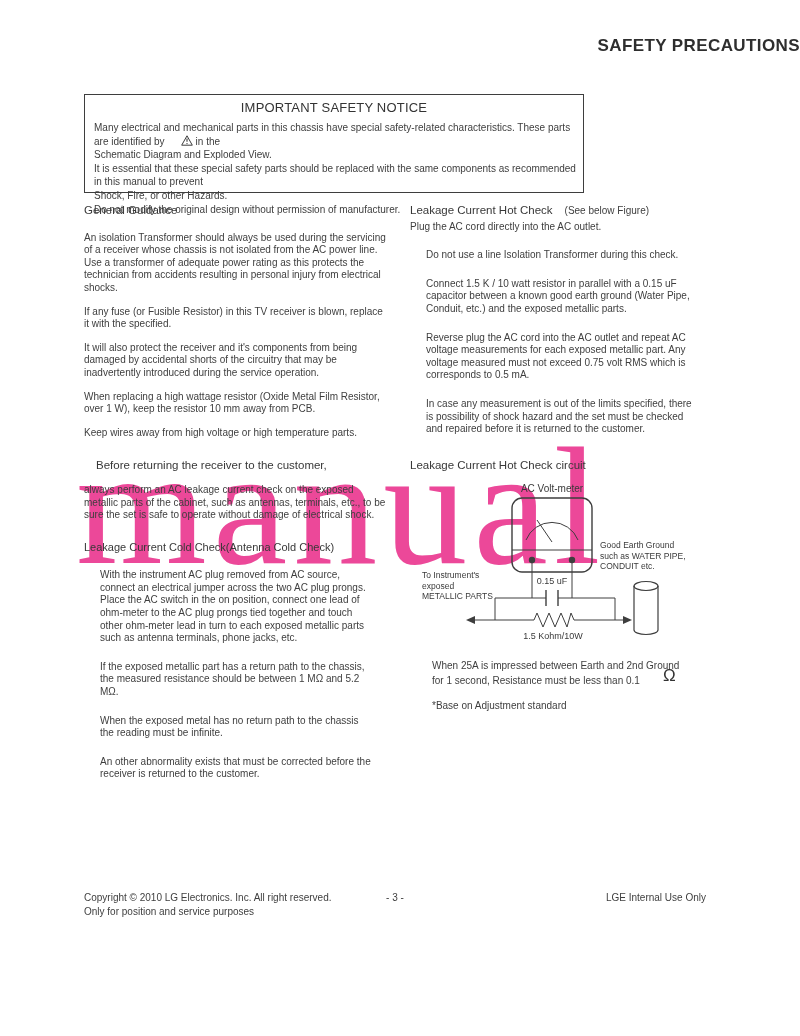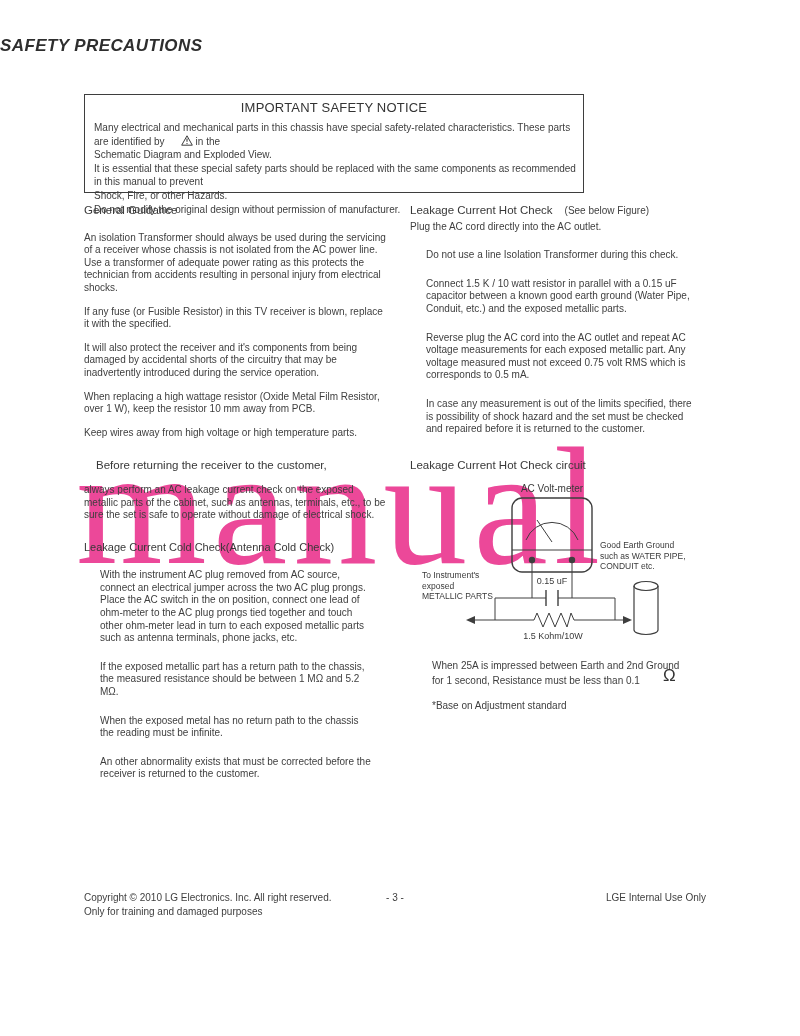--- a/index.html
+++ b/index.html
@@ -8,22 +8,22 @@
     position:relative; width:800px; height:1036px; background:#fff;
     font-family:"Liberation Sans", sans-serif; color:#3e3e3e; overflow:hidden;
   }
   .watermark {
     position:absolute; left:76px; top:422px; z-index:0;
     font-family:Liberation Serif, serif; font-size:168px; line-height:1;
     color:#ec4899; letter-spacing:6px; user-select:none;
   }
   .content { position:relative; z-index:1; }
   .doc-title {
-    position:absolute; top:36px; left:0; width:100%; text-align:left;
-    font-size:17px; font-weight:bold; letter-spacing:0.4px; color:#2e2e2e;font-style:italic;
+    position:absolute; top:36px; left:0; width:100%; text-align:right;
+    font-size:17px; font-weight:bold; letter-spacing:0.4px; color:#2e2e2e;
   }
   .notice-box {
     position:absolute; left:84px; top:94px; width:500px; height:99px;
     border:1px solid #3e3e3e;
   }
   .notice-title { text-align:center; font-size:13px; margin-top:5px; letter-spacing:0.2px; color:#333; }
   .notice-body { font-size:10px; line-height:13.6px; padding:6px 6px 0 9px; }
   .warn-icon { margin:0 3px 0 16px; vertical-align:-1px; }
   .col { position:absolute; top:204px; width:306px; font-size:10px; line-height:12.6px; }
   .col-left  { left:84px; }
@@ -135,19 +135,19 @@
         <div>When 25A is impressed between Earth and 2nd Ground</div>
         <div>for 1 second, Resistance must be less than 0.1</div>
         <span class="omega">Ω</span>
         <div class="base-note">*Base on Adjustment standard</div>
       </div>
     </div>
 
     <div class="footer">
       <div>
         <div>Copyright   © 2010 LG Electronics. Inc. All right reserved.</div>
-        <div>Only for training and damaged purposes</div>
+        <div>Only for position and service purposes</div>
       </div>
       <div class="footer-center">- 3 -</div>
       <div class="footer-right">LGE Internal Use Only</div>
     </div>
   </div>
 </div>
 
 </body></html>

